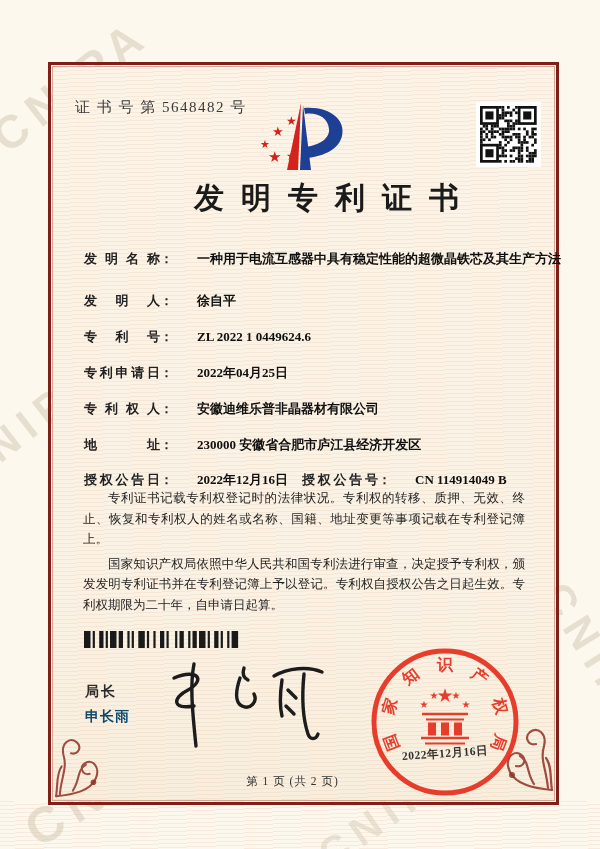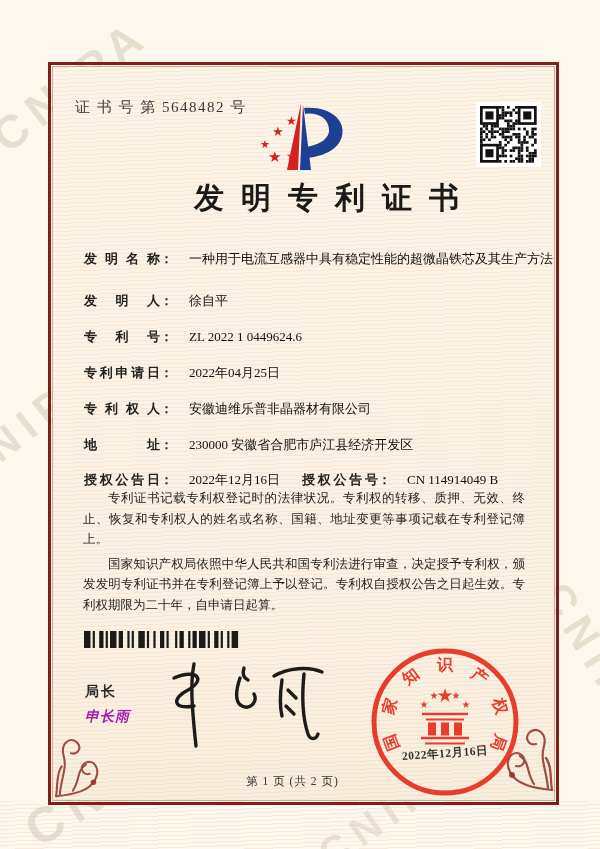--- a/index.html
+++ b/index.html
@@ -42,28 +42,28 @@
   .title{
     position:absolute;left:48px;top:178px;width:557px;text-align:center;
     font-size:30px;font-weight:700;color:#1a1a1a;letter-spacing:17px;padding-left:17px;box-sizing:border-box;
   }
   .row{position:absolute;left:84px;font-size:13px;color:#141414;white-space:nowrap;}
   .row .lab{
     display:inline-block;width:76px;text-align:justify;text-align-last:justify;
     font-weight:600;color:#222;vertical-align:top;
   }
   .row .colon{font-weight:600;color:#222;}
-  .row .val{margin-left:16px;font-weight:400;color:#101010;}
+  .row .val{margin-left:24px;font-weight:700;color:#101010;}
   .r1{top:250px;} .r2{top:292px;} .r3{top:328px;} .r4{top:364px;} .r5{top:400px;} .r6{top:436px;} .r7{top:471px;}
   .pair2{position:absolute;left:218px;top:0;white-space:nowrap;}
   .paras{position:absolute;left:83px;top:488px;width:442px;font-size:12.5px;line-height:20.5px;color:#1f1f1f;text-align:justify;}
   .paras p{margin:0 0 4px 0;text-indent:2em;}
   .barcode{position:absolute;left:84px;top:631px;line-height:0;}
   .director-title{position:absolute;left:85px;top:683px;font-size:14px;font-weight:700;color:#2b2b2b;font-family:"Liberation Sans",sans-serif;letter-spacing:2px;}
-  .director-name{position:absolute;left:85px;top:708px;font-size:14px;font-weight:700;color:#a21caf;font-family:"Liberation Sans",sans-serif;letter-spacing:1px;font-style:italic;}
+  .director-name{position:absolute;left:85px;top:708px;font-size:14px;font-weight:700;color:#0c4a6e;font-family:"Liberation Sans",sans-serif;letter-spacing:1px;}
   .signature{position:absolute;left:136px;top:650px;z-index:5;}
   .seal{position:absolute;left:365px;top:642px;z-index:6;opacity:.93;}
   .seal text{font-family:"Liberation Serif",serif;}
   .page-number{position:absolute;left:48px;top:774px;width:489px;text-align:center;font-size:11.5px;color:#333;letter-spacing:1px;}
   .flourish{position:absolute;z-index:3;}
   .flourish.left{left:50px;top:716px;}
   .flourish.right{left:486px;top:700px;transform:scaleX(-1);}
   .footer-note{position:absolute;left:0;top:806px;width:600px;text-align:center;font-size:12.5px;color:#3c3c3c;letter-spacing:6px;z-index:4;}
 </style>
 </head>

